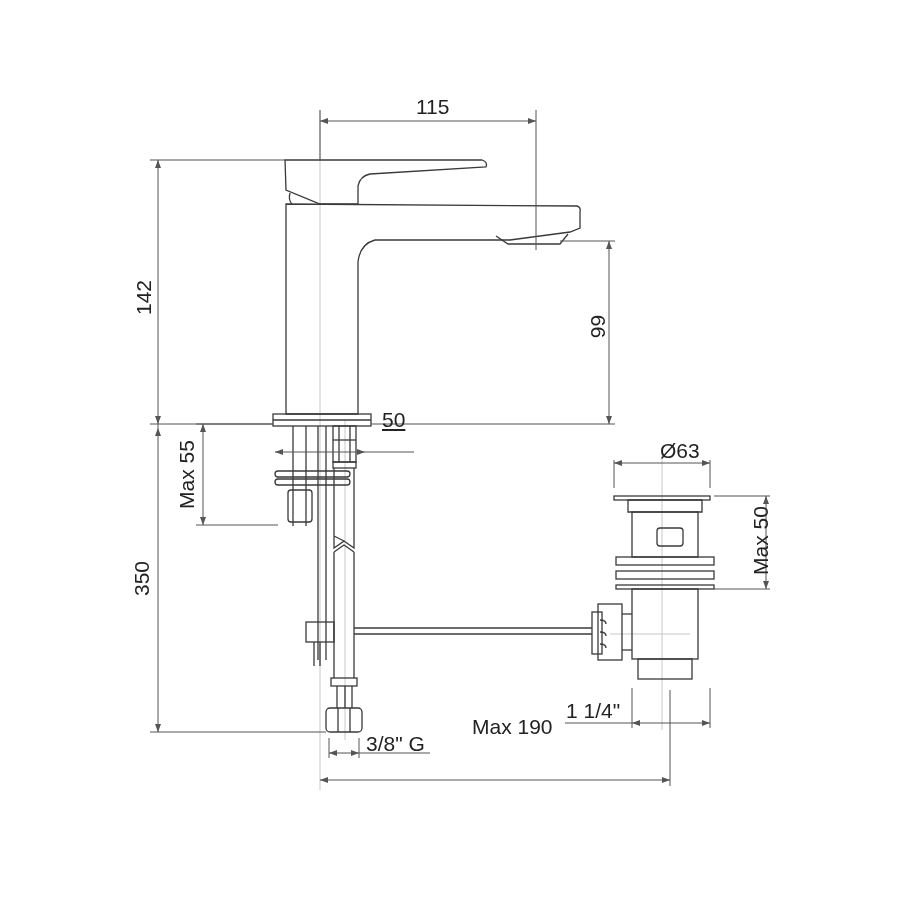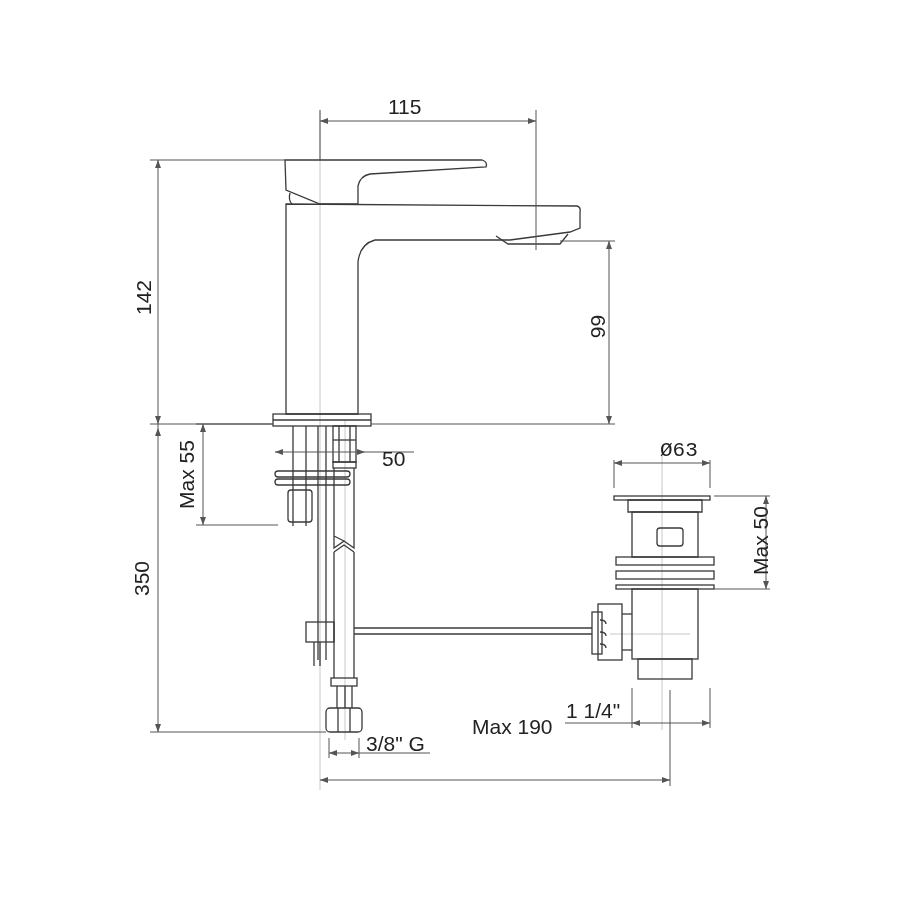--- a/index.html
+++ b/index.html
@@ -149,23 +149,23 @@
       <path d="M614,463 l8,-3 l0,6 z"></path>
         <path d="M710,463 l-8,-3 l0,6 z"></path>
       <path d="M766,496 l-3,8 l6,0 z"></path>
         <path d="M766,589 l-3,-8 l6,0 z"></path>
       <path d="M632,723 l8,-3 l0,6 z"></path>
         <path d="M710,723 l-8,-3 l0,6 z"></path>
     </g>
   </g>
 </svg>
 
-<div class="lbl" style="left:388px; top:96px;">115</div>
+<div class="lbl" style="left:416px; top:96px;">115</div>
 <div class="lbl rot" style="left:126px; top:287px;">142</div>
 <div class="lbl rot" style="left:586px; top:316px;">99</div>
-<div class="lbl" style="left:382px; top:448px;">50</div>
+<div class="lbl" style="left:382px; top:409px;text-decoration:underline;">50</div>
 <div class="lbl rot" style="left:152px; top:464px;">Max 55</div>
 <div class="lbl rot" style="left:124px; top:568px;">350</div>
 <div class="lbl" style="left:366px; top:733px;">3/8" G</div>
 <div class="lbl" style="left:472px; top:716px;">Max 190</div>
-<div class="lbl" style="left:660px; top:440px;font-family:Liberation Mono, monospace;">Ø63</div>
+<div class="lbl" style="left:660px; top:440px;">Ø63</div>
 <div class="lbl rot" style="left:726px; top:530px;">Max 50</div>
 <div class="lbl" style="left:566px; top:700px;">1 1/4"</div>
 
 </body></html>

